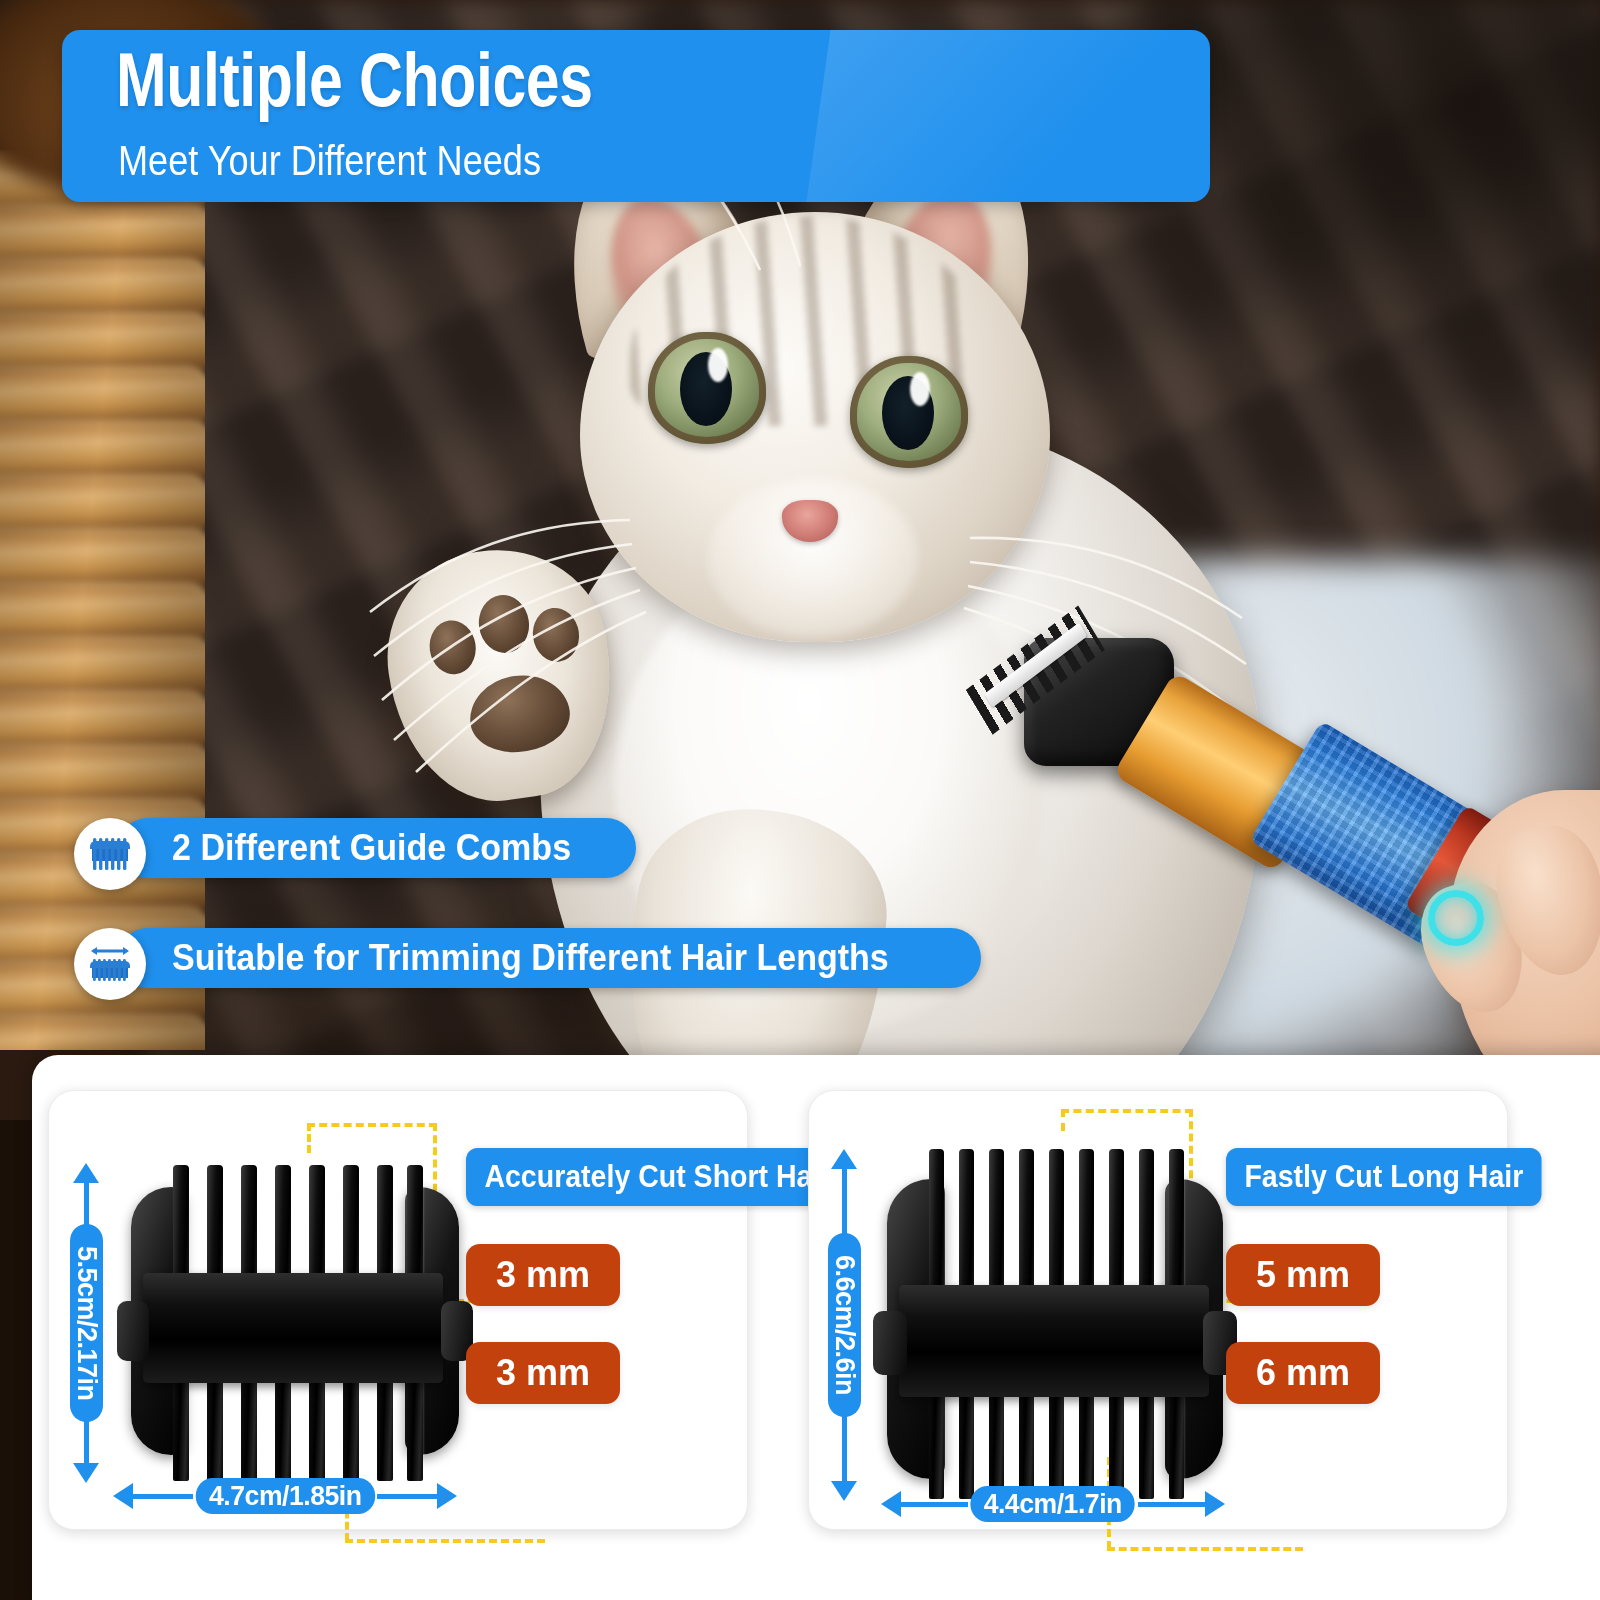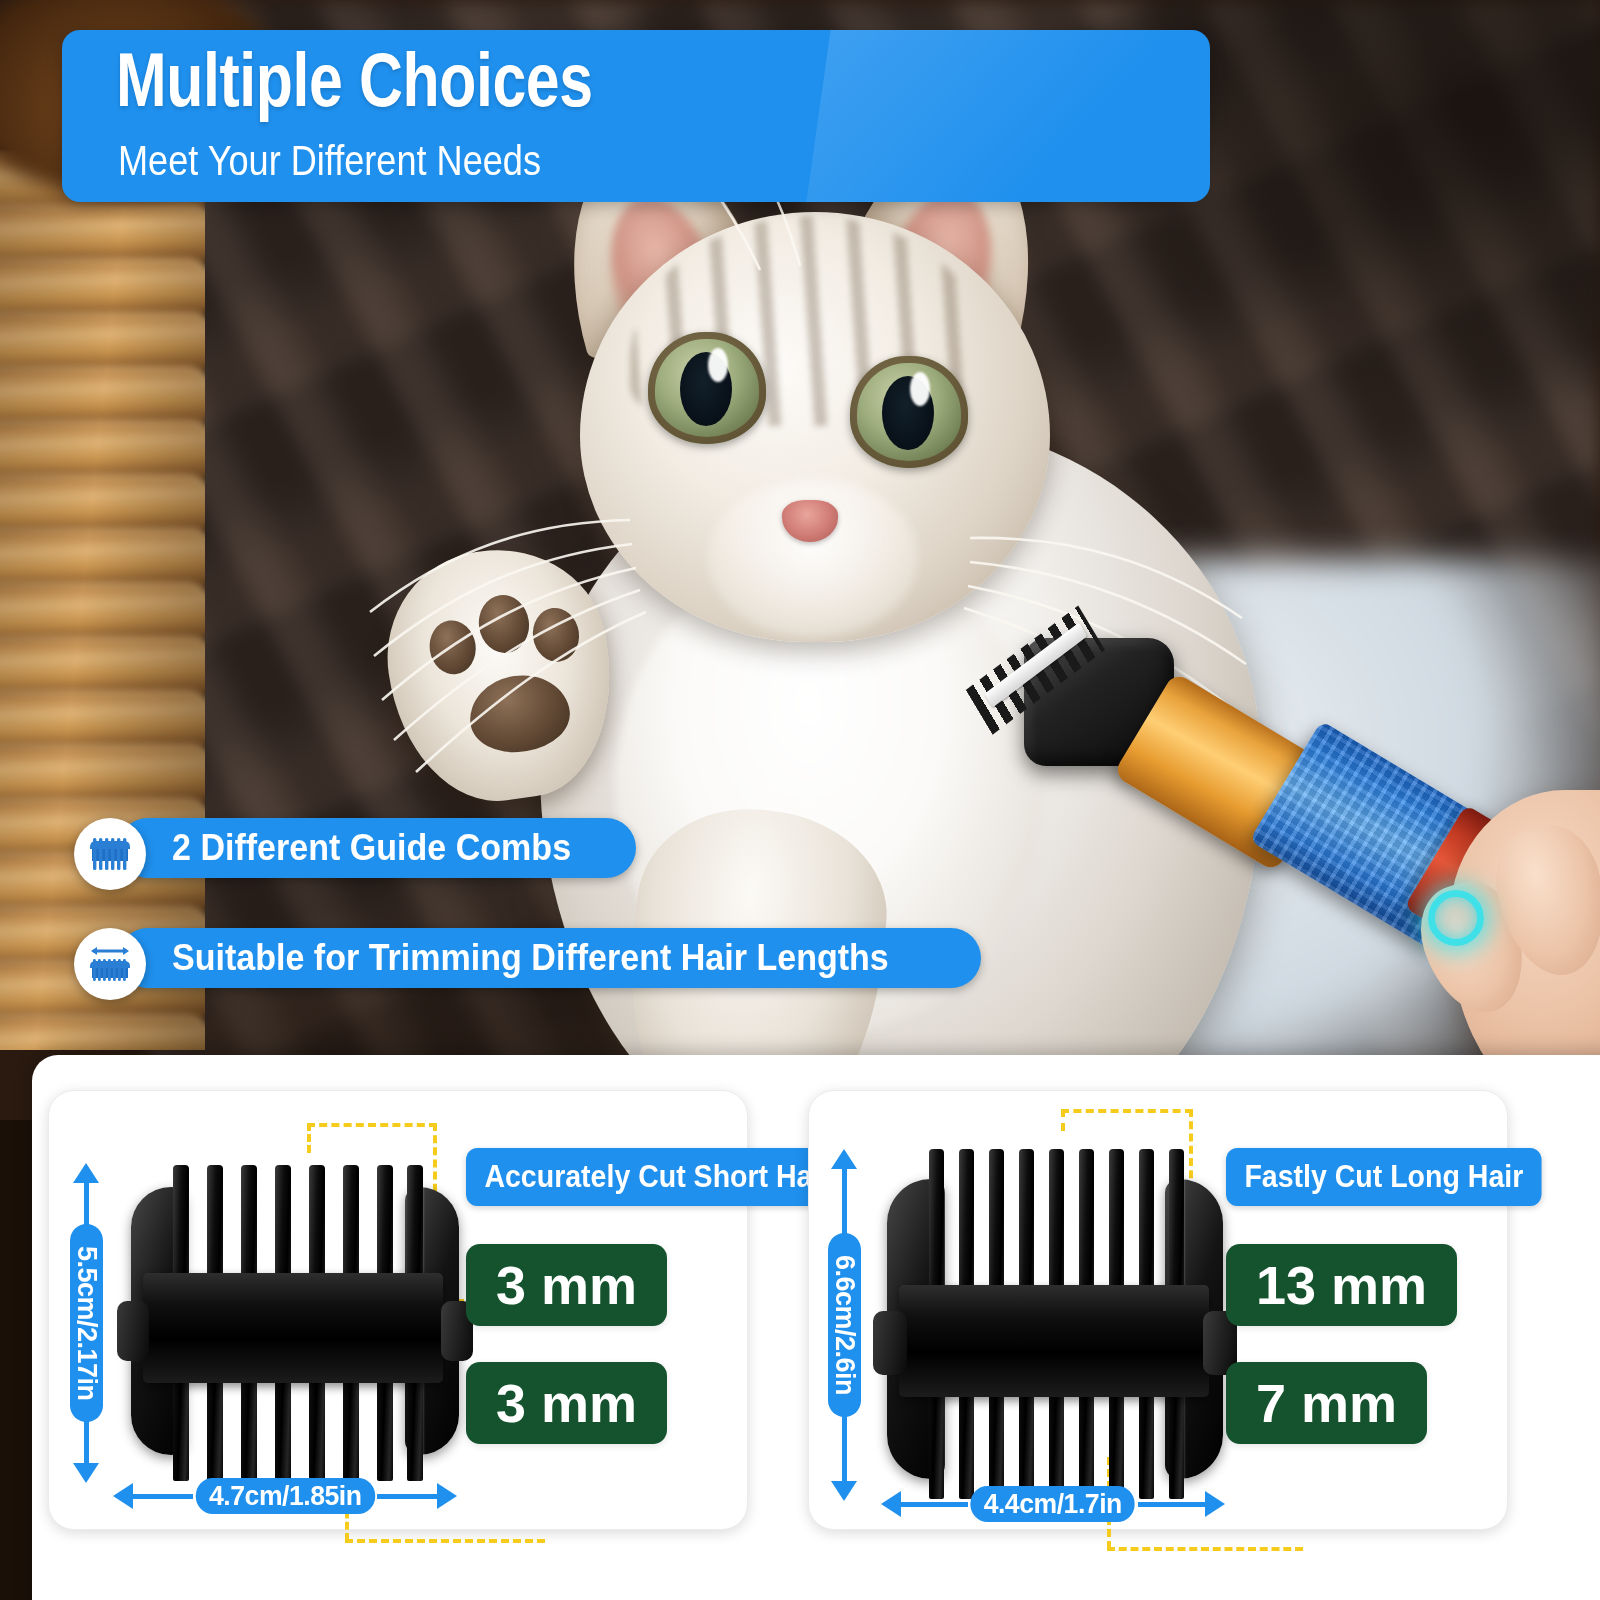--- a/index.html
+++ b/index.html
@@ -370,22 +370,22 @@
   
   .lbl-group{ position:absolute; }
   .blue-tag{
     background:#1f90ee; color:#fff; border-radius:12px;
     font-size:31px; font-weight:700; padding:11px 20px;
     white-space:nowrap; display:inline-block;
     transform:scaleX(.92); transform-origin:left center;
     box-shadow:0 2px 7px rgba(0,0,0,.18);
   }
   .yellow-tag{
-    background:#14532d; color:#fff; border-radius:14px;
-    font-size:54px; font-weight:700; padding:10px 30px;
+    background:#c2410c; color:#fff; border-radius:14px;
+    font-size:36px; font-weight:700; padding:10px 30px;
     white-space:nowrap; display:inline-block;
     letter-spacing:0px;
     box-shadow:0 2px 7px rgba(0,0,0,.10);
   }
 </style>
 </head>
 <body>
 
 <div class="stage">
 
@@ -629,20 +629,20 @@
       <div class="line"></div>
       <div class="lbl">4.4cm/1.7in</div>
       <div class="line"></div>
       <div class="arw-r"></div>
     </div>
   </div>
 
   <div class="lbl-group" style="left:1226px; top:1148px;">
     <div class="blue-tag">Fastly Cut Long Hair</div>
     <div style="margin-top:38px;">
-      <div class="yellow-tag">13 mm</div>
+      <div class="yellow-tag">5 mm</div>
     </div>
     <div style="margin-top:36px;">
-      <div class="yellow-tag">7 mm</div>
+      <div class="yellow-tag">6 mm</div>
     </div>
   </div>
 
 </div>
 
 </body></html>

